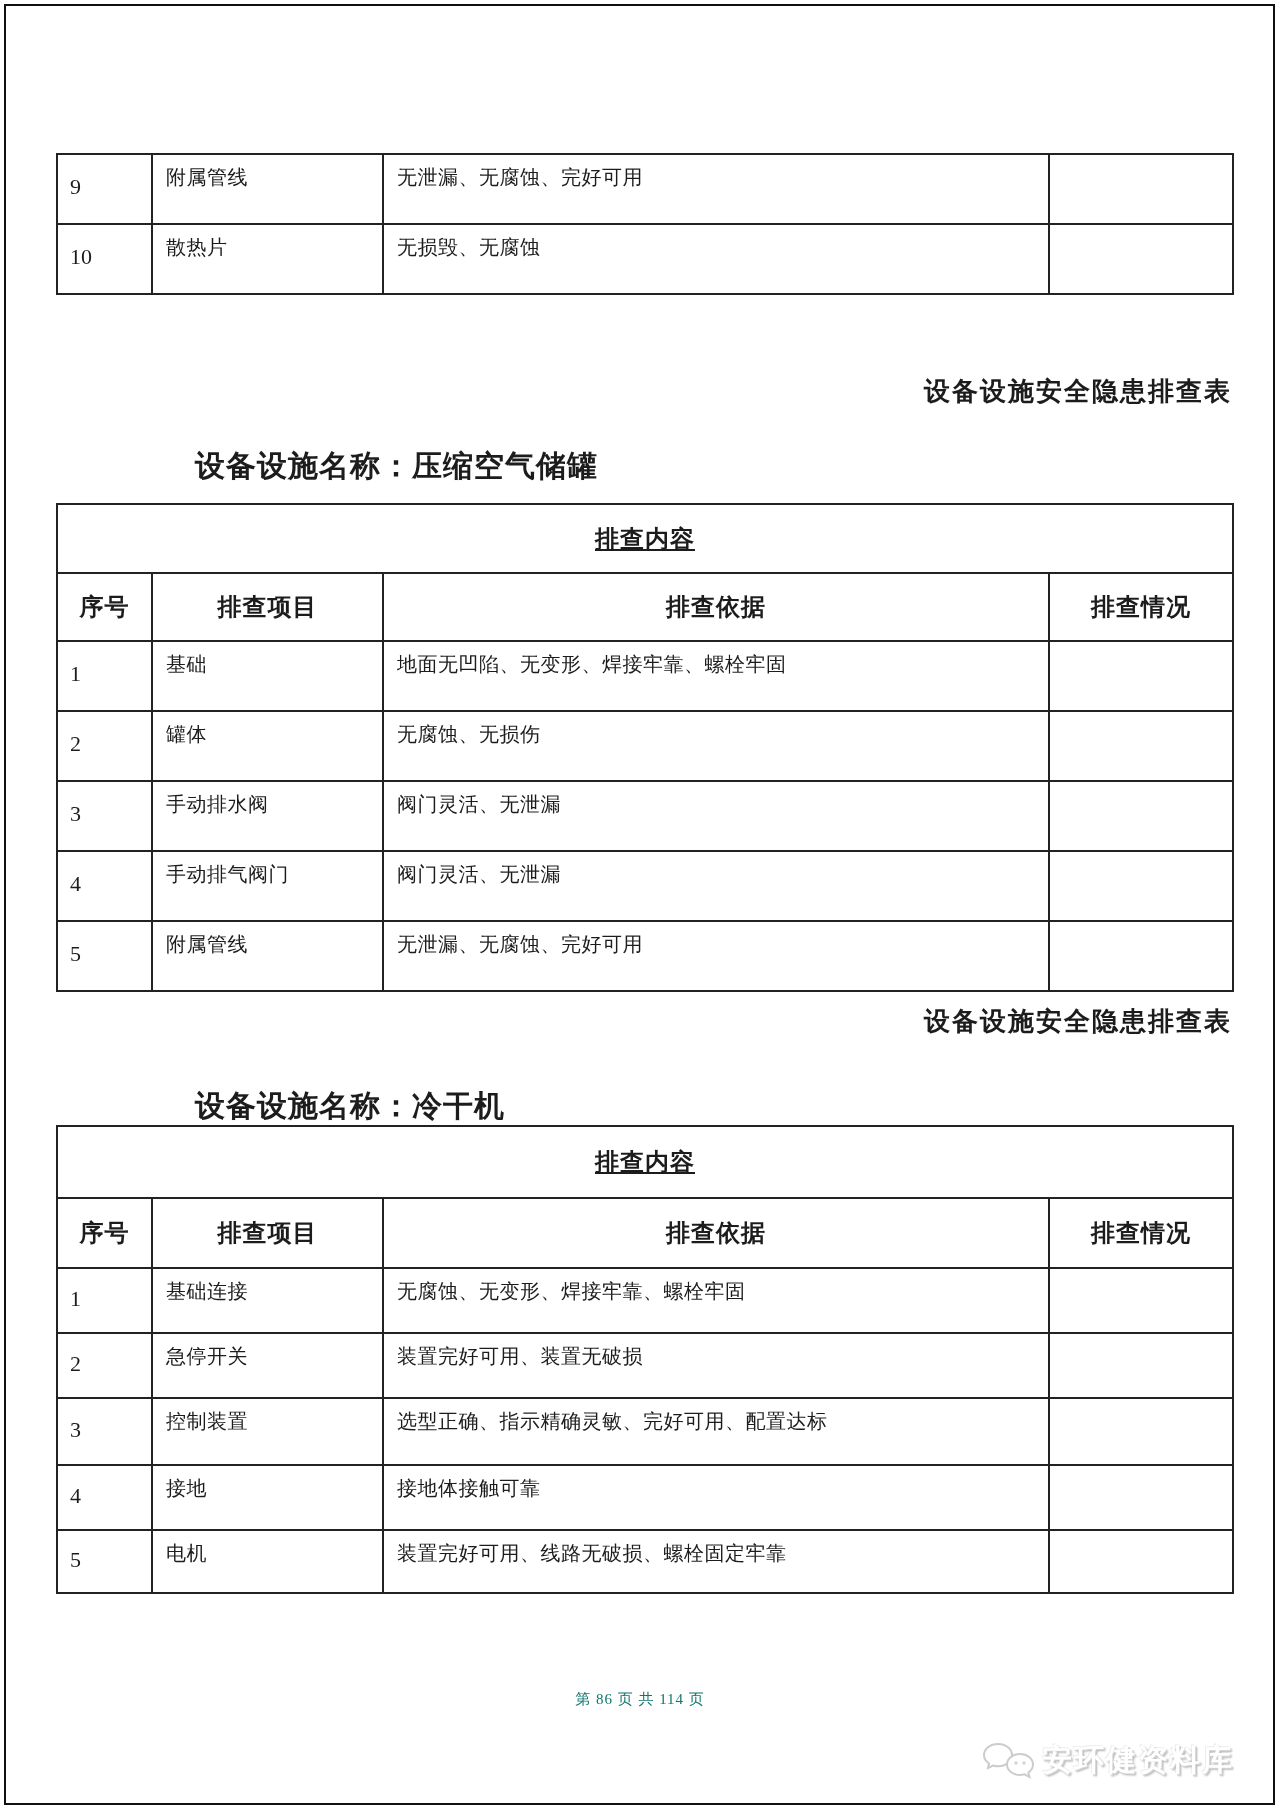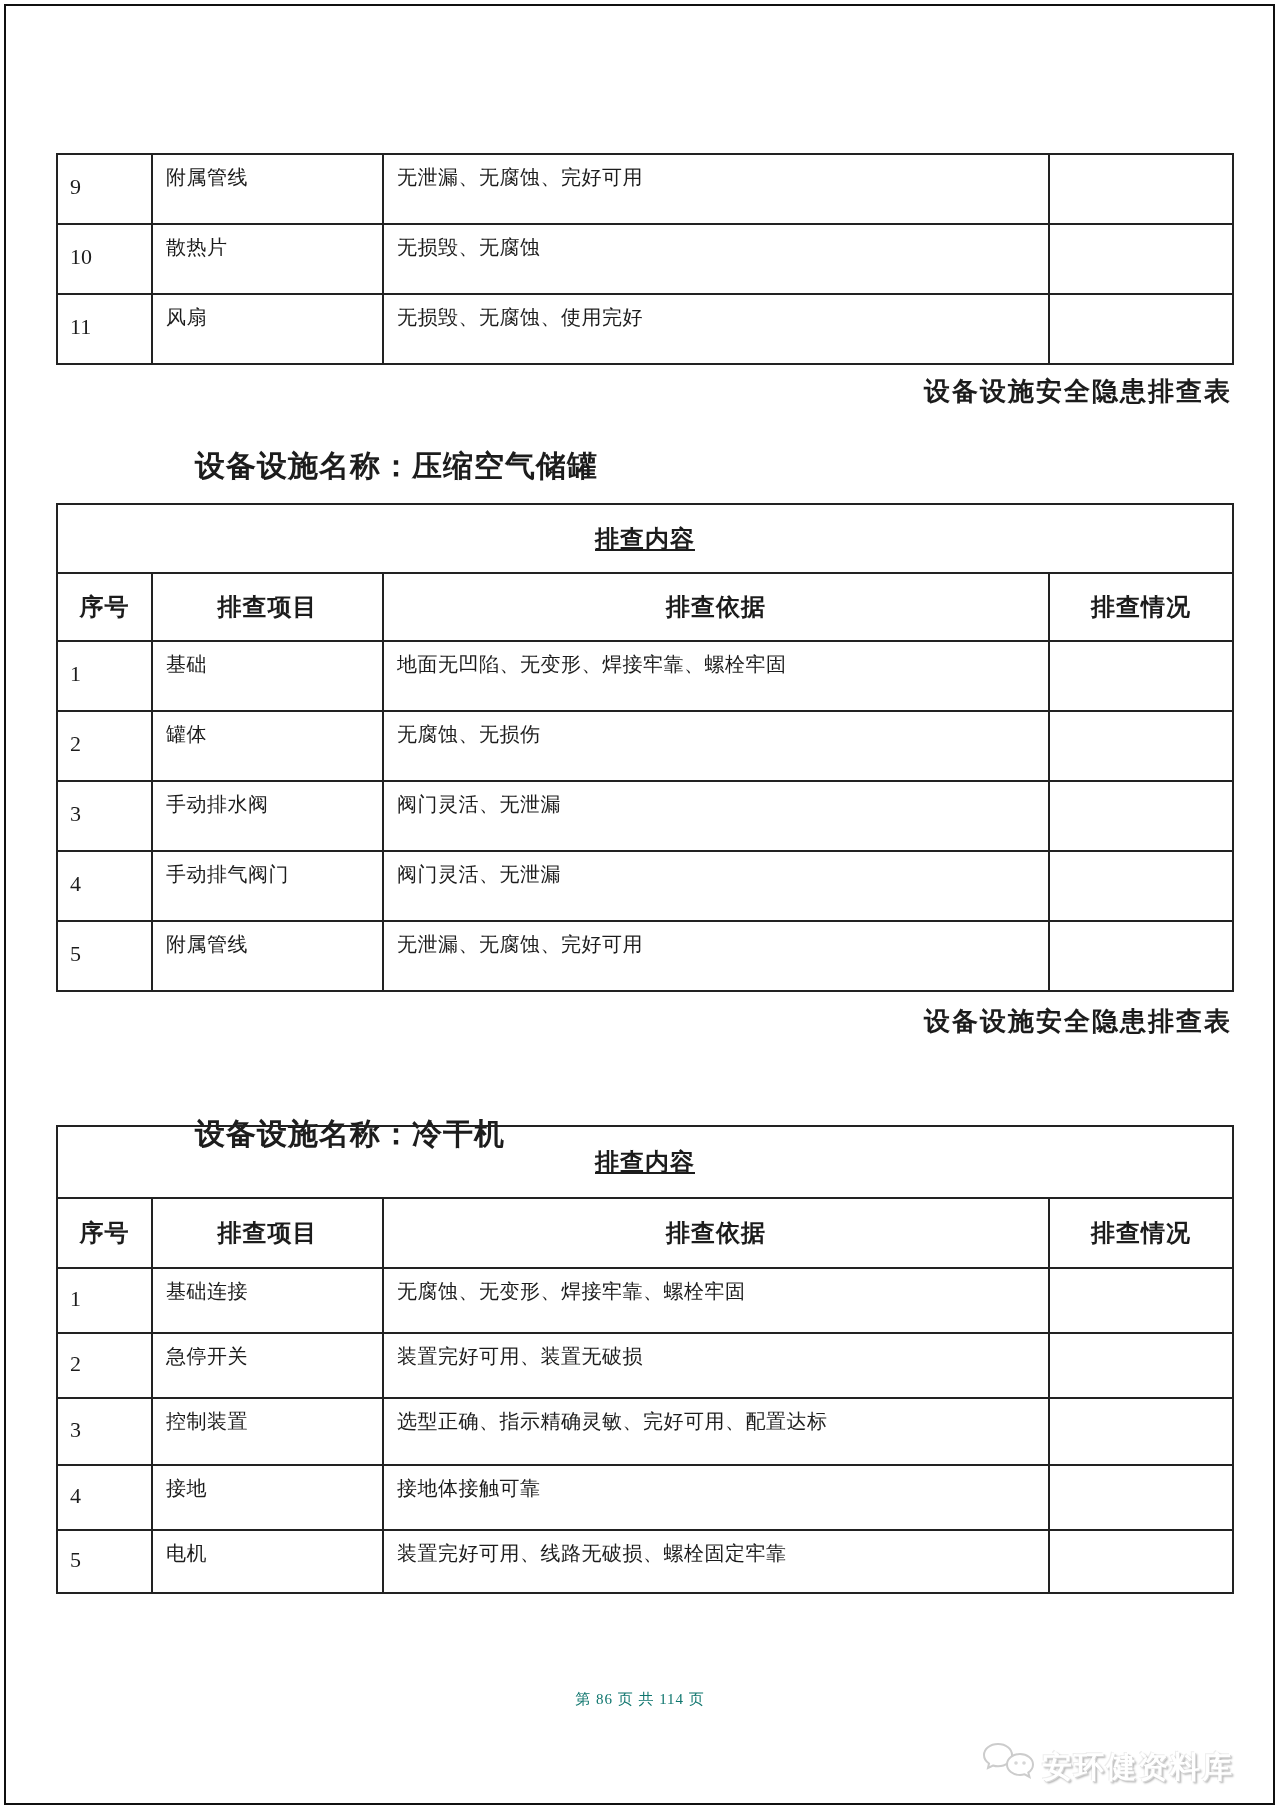--- a/index.html
+++ b/index.html
@@ -74,39 +74,39 @@
 
   .doc-subtitle {
     position: absolute;
     left: 195px;
     font-size: 30px;
     font-weight: bold;
     letter-spacing: 1px;
     line-height: 36px;
   }
   #subtitle-1 { top: 448px; }
-  #subtitle-2 { top: 1116px; }
+  #subtitle-2 { top: 1088px; }
 
   .page-footer {
     position: absolute;
     top: 1690px;
     left: 0;
     width: 100%;
     text-align: center;
     font-size: 15px;
     color: #0f766e;
     letter-spacing: 1px;
   }
 
   .watermark {
     position: absolute;
     left: 982px;
     top: 1740px;
     display: flex;
-    align-items: flex-end;
+    align-items: flex-start;
     gap: 6px;
   }
   .watermark-text {
     font-size: 30px;
     font-weight: bold;
     letter-spacing: 2px;
     color: #ffffff;
     text-shadow: 1px 1px 0 #d6d6d6, 2px 2px 2px #b3b3b3, -1px -1px 0 #ededed;
     white-space: nowrap;
   }
@@ -128,26 +128,20 @@
       <tr style="height:70px">
     <td class="cell-no">9</td>
     <td class="cell-item">附属管线</td>
     <td class="cell-basis">无泄漏、无腐蚀、完好可用</td>
     <td class="cell-status"></td>
   </tr>
   <tr style="height:70px">
     <td class="cell-no">10</td>
     <td class="cell-item">散热片</td>
     <td class="cell-basis">无损毁、无腐蚀</td>
-    <td class="cell-status"></td>
-  </tr>
-  <tr style="height:70px">
-    <td class="cell-no">11</td>
-    <td class="cell-item">风扇</td>
-    <td class="cell-basis">无损毁、无腐蚀、使用完好</td>
     <td class="cell-status"></td>
   </tr>
 </tbody>
   </table>
 
 <div class="doc-title" id="title-1">设备设施安全隐患排查表</div>
 <div class="doc-subtitle" id="subtitle-1">设备设施名称：压缩空气储罐</div>
 
 <table class="insp" id="table-1" style="top:503px;">
   <colgroup>

